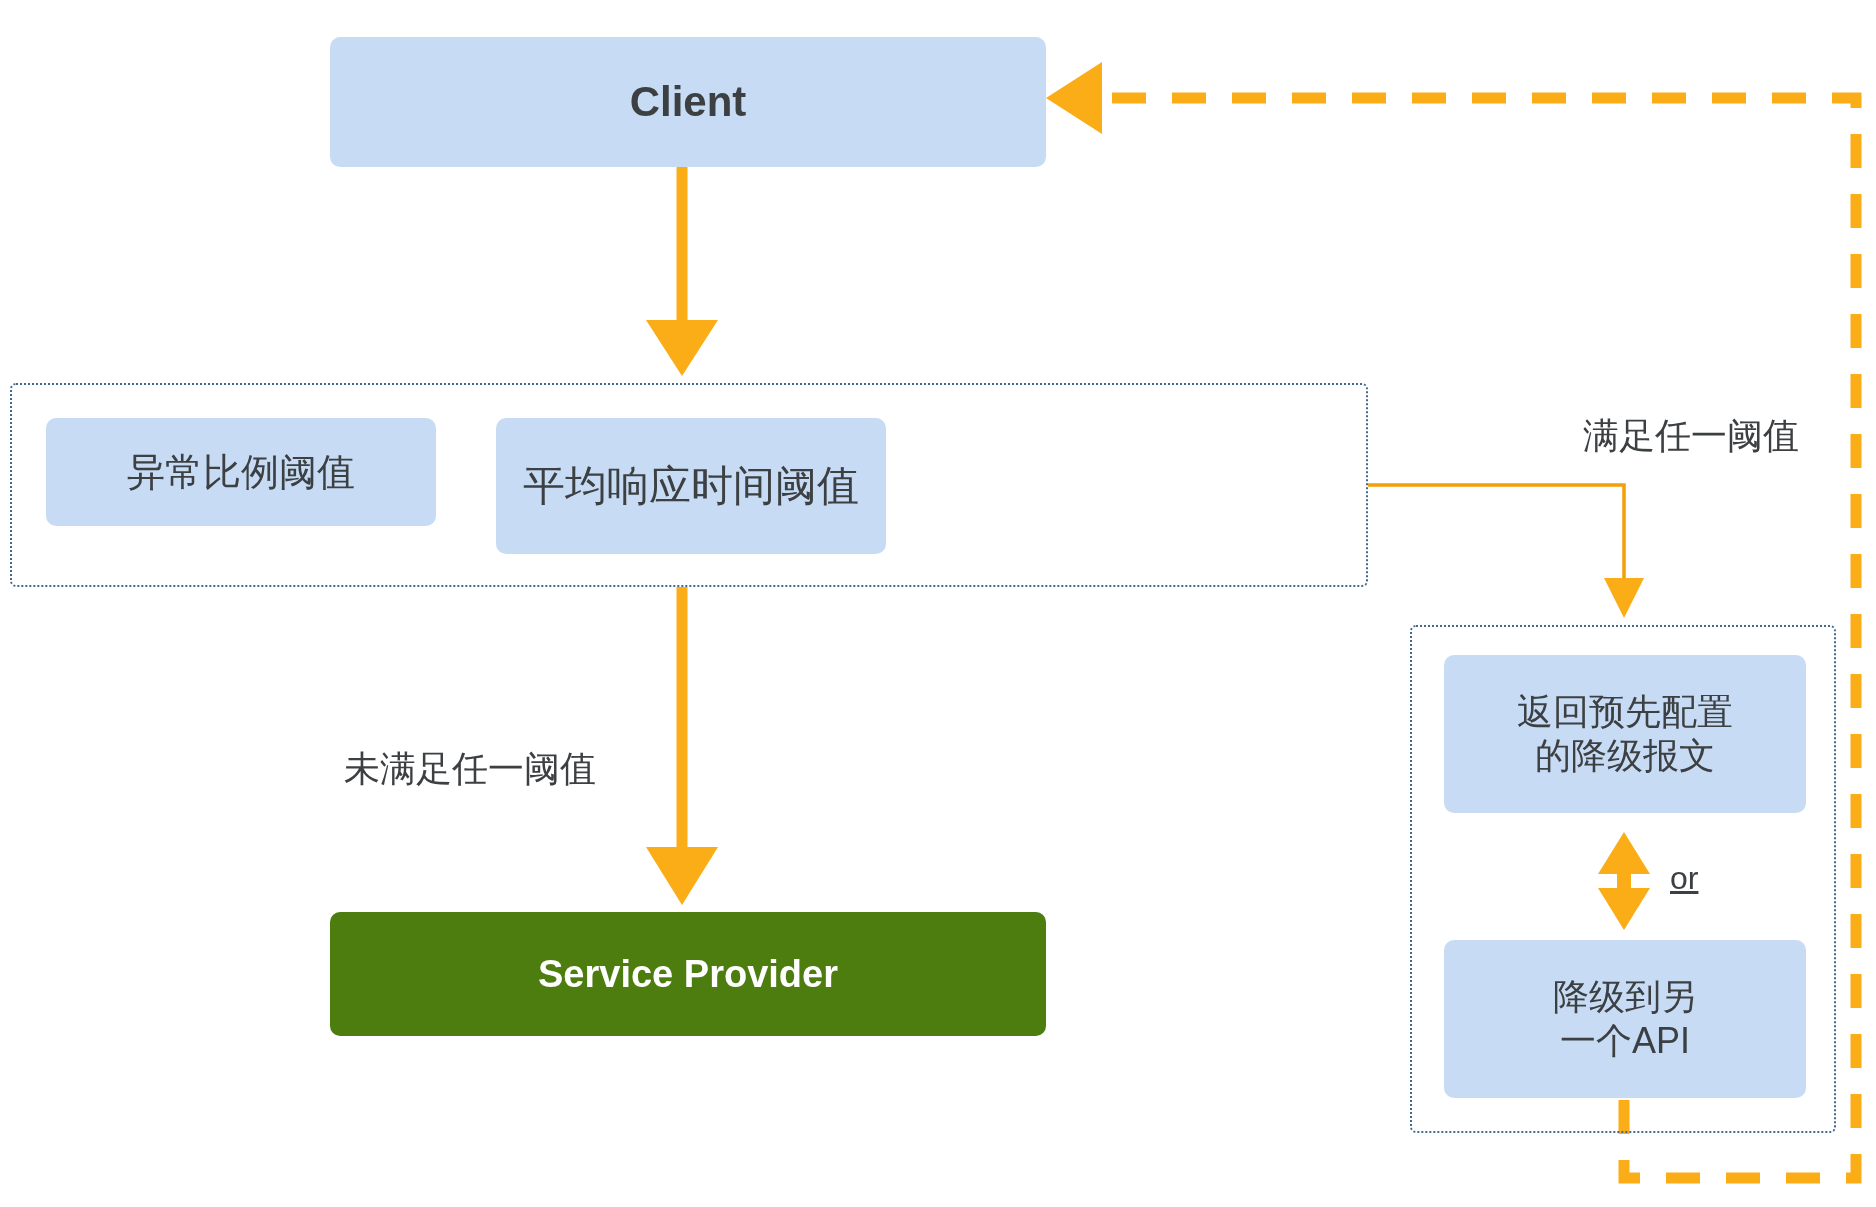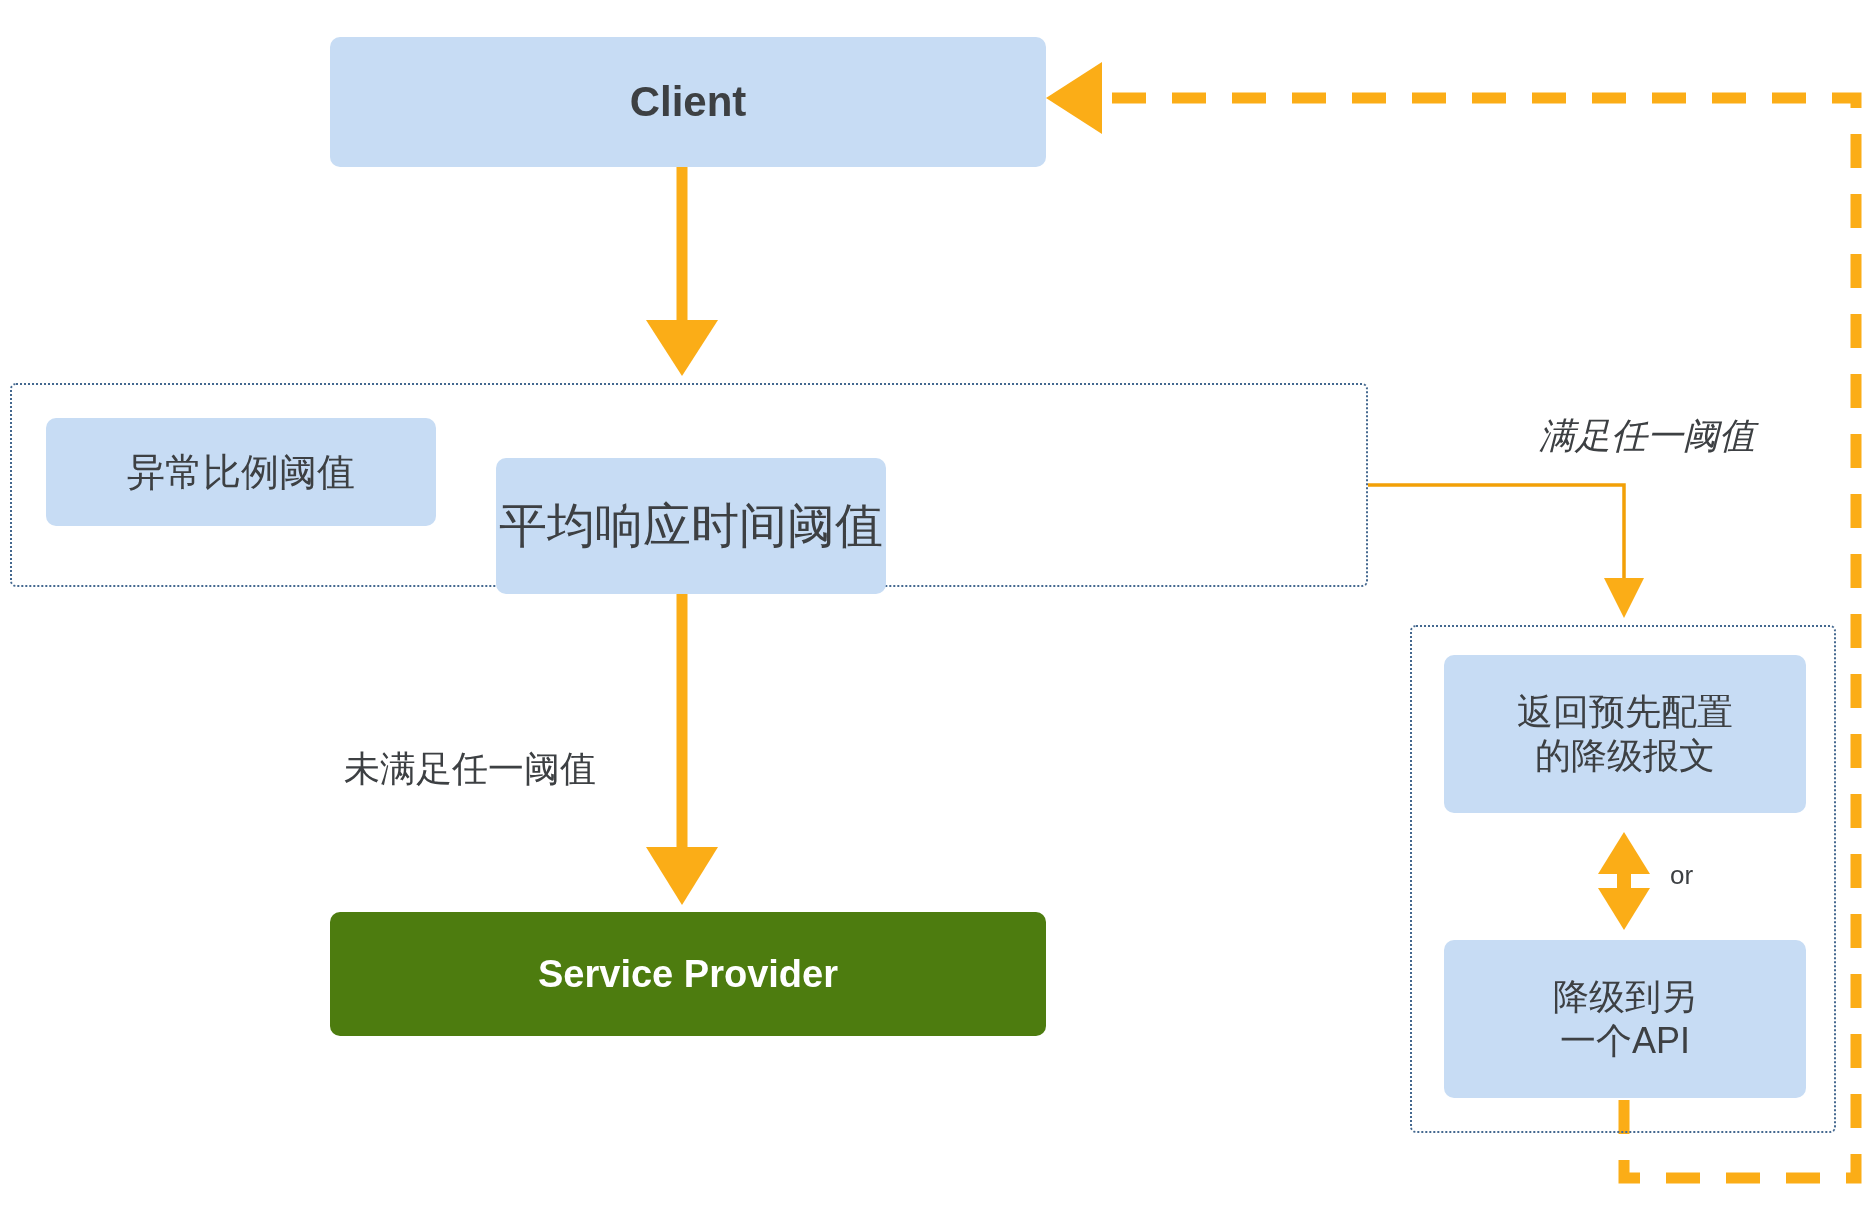--- a/index.html
+++ b/index.html
@@ -53,32 +53,32 @@
     left: 0;
     top: 0;
     width: 1876px;
     height: 1207px;
     pointer-events: none;
   }
   #client-box   { left: 330px; top: 37px;  width: 716px; height: 130px; font-size: 42px; font-weight: bold; }
   #sp-box       { left: 330px; top: 912px; width: 716px; height: 124px; font-size: 38px; font-weight: bold; }
 
   #th-box-0 { left: 46px;  top: 418px; width: 390px; height: 108px; font-size: 38px; }
-  #th-box-1 { left: 496px; top: 418px; width: 390px; height: 136px; font-size: 48px; margin-top: 40px; }
+  #th-box-1 { left: 496px; top: 418px; width: 390px; height: 136px; font-size: 42px; }
   #th-box-2 { left: 946px; top: 418px; width: 390px; height: 136px; font-size: 38px; }
 
   #th-group { left: 10px; top: 383px; width: 1358px; height: 204px; }
 
   #fb-group { left: 1410px; top: 625px; width: 426px; height: 508px; }
   #fb-box-0 { left: 1444px; top: 655px; width: 362px; height: 158px; font-size: 36px; }
   #fb-box-1 { left: 1444px; top: 940px; width: 362px; height: 158px; font-size: 36px; }
 
-  #label-any      { left: 1539px; top: 412px; font-size: 36px; font-style: italic; }
+  #label-any      { left: 1583px; top: 412px; font-size: 36px; }
   #label-none     { left: 344px;  top: 745px; font-size: 36px; }
-  #label-or       { left: 1670px; top: 860px; font-size: 26px; }
+  #label-or       { left: 1670px; top: 860px; font-size: 32px; text-decoration: underline; }
 </style>
 </head>
 <body>
 
 <div id="stage">
 
   <svg class="overlay" viewBox="0 0 1876 1207">
 
     <g>
       <line x1="682" y1="167" x2="682" y2="330" stroke="#FBAD17" stroke-width="11"></line>

